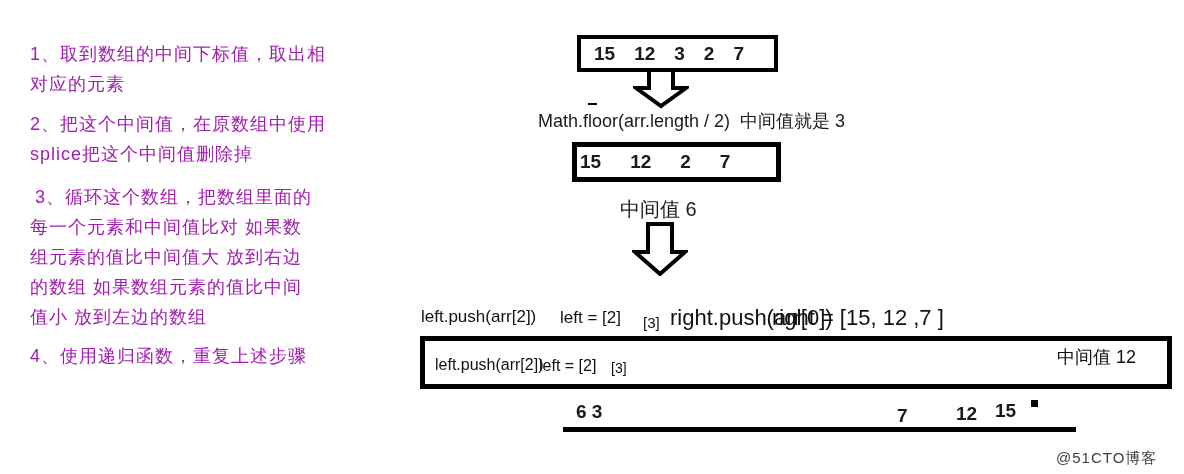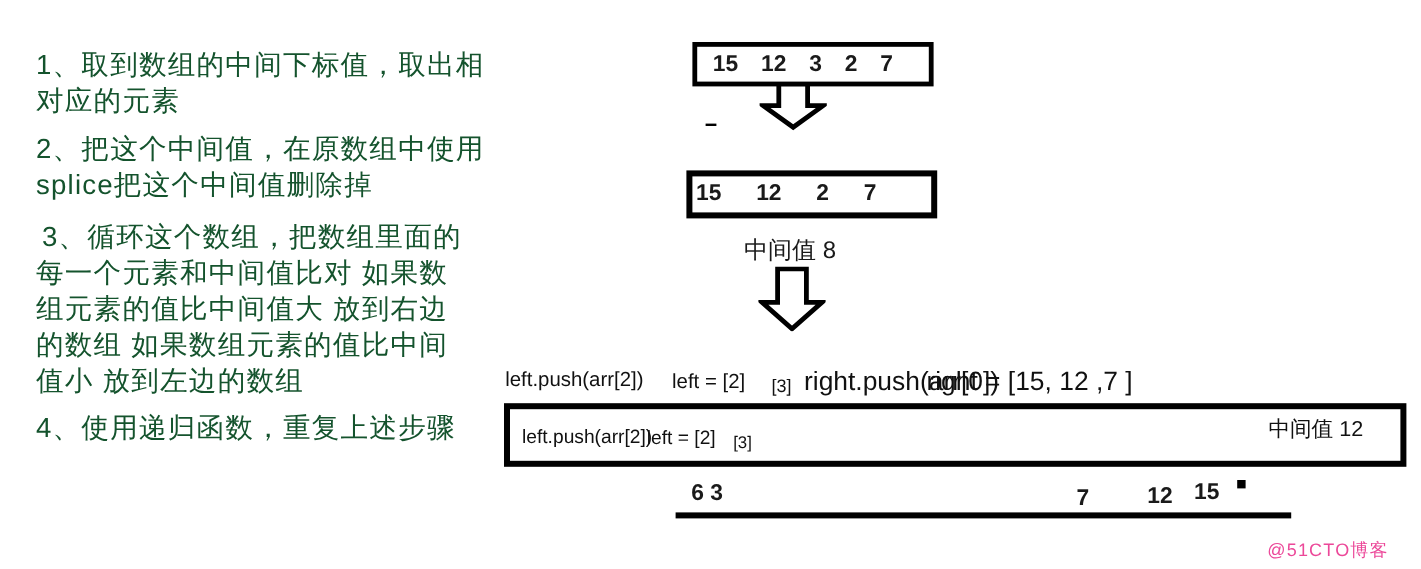--- a/index.html
+++ b/index.html
@@ -4,40 +4,40 @@
 <style>
   html,body{margin:0;padding:0;background:#ffffff;}
   .stage{
     position:relative;width:1184px;height:474px;background:#ffffff;overflow:hidden;
     font-family:"Liberation Sans","DejaVu Sans",sans-serif;color:#1a1a1a;
   }
   .abs{position:absolute;line-height:1.2;white-space:nowrap;}
   .pre{white-space:pre;}
   
   .note-line{
-    position:absolute;left:30px;font-size:23px;letter-spacing:1px;color:#14532d;line-height:26px;
+    position:absolute;left:30px;font-size:18px;letter-spacing:1px;color:#a21caf;line-height:26px;
   }
   
   .arr-box{
     position:absolute;display:flex;align-items:center;background:#fff;
     border:4px solid #000;font-size:19px;font-weight:bold;color:#1a1a1a;
   }
   .arr-box span{display:inline-block;}
   .box1{left:577px;top:35px;width:180px;height:29px;gap:19px;padding-left:13px;}
   .box2{left:572px;top:142px;width:196px;height:30px;gap:29px;padding-left:3px;border-width:5px;}
   
   .big-box{
     position:absolute;left:420px;top:336px;width:742px;height:43px;
     border:5px solid #000;background:#fff;
   }
   .code{font-size:17px;color:#111;text-align:right;}
   .code-sm{font-size:15px;color:#111;}
   .thick-line{position:absolute;background:#000;}
   .square-dot{position:absolute;width:7px;height:7px;background:#000;}
-  .watermark{position:absolute;font-size:15px;color:#ec4899;letter-spacing:1px;}
+  .watermark{position:absolute;font-size:15px;color:#404040;letter-spacing:1px;}
   svg{display:block;}
 </style>
 </head>
 <body>
 
 <div class="stage">
 
   <div>
     <div class="note-line" style="top:41px">1、取到数组的中间下标值，取出相</div>
     <div class="note-line" style="top:71px">对应的元素</div>
@@ -60,29 +60,30 @@
     </div>
 
   <div class="abs" style="left:633px;top:70px">
     <svg width="56" height="40" viewBox="0 0 56 40">
       <polygon points="16,0 16,18 3,18 28,36 53,18 40,18 40,0" fill="#ffffff" stroke="#000000" stroke-width="4" stroke-linejoin="miter"></polygon>
     </svg>
   </div>
 
   <div class="abs" style="left:588px;top:103px;width:9px;height:2px;background:#000"></div>
 
+  <div class="abs pre" style="left:538px;top:111px;font-size:18px">Math.floor(arr.length / 2)  中间值就是 3</div>
 
   <div class="arr-box box2">
       <span>15</span>
       <span>12</span>
       <span>2</span>
       <span>7</span>
     </div>
 
-  <div class="abs" style="left:620px;top:197px;font-size:20px">中间值 8</div>
+  <div class="abs" style="left:620px;top:197px;font-size:20px">中间值 6</div>
 
   <div class="abs" style="left:632px;top:222px">
     <svg width="56" height="54" viewBox="0 0 56 54">
       <polygon points="16,2 16,30 3,30 28,52 53,30 40,30 40,2" fill="#ffffff" stroke="#000000" stroke-width="4" stroke-linejoin="miter"></polygon>
     </svg>
   </div>
 
 
   <div>
     <div class="abs code" style="left:421px;top:307px">left.push(arr[2])</div>

